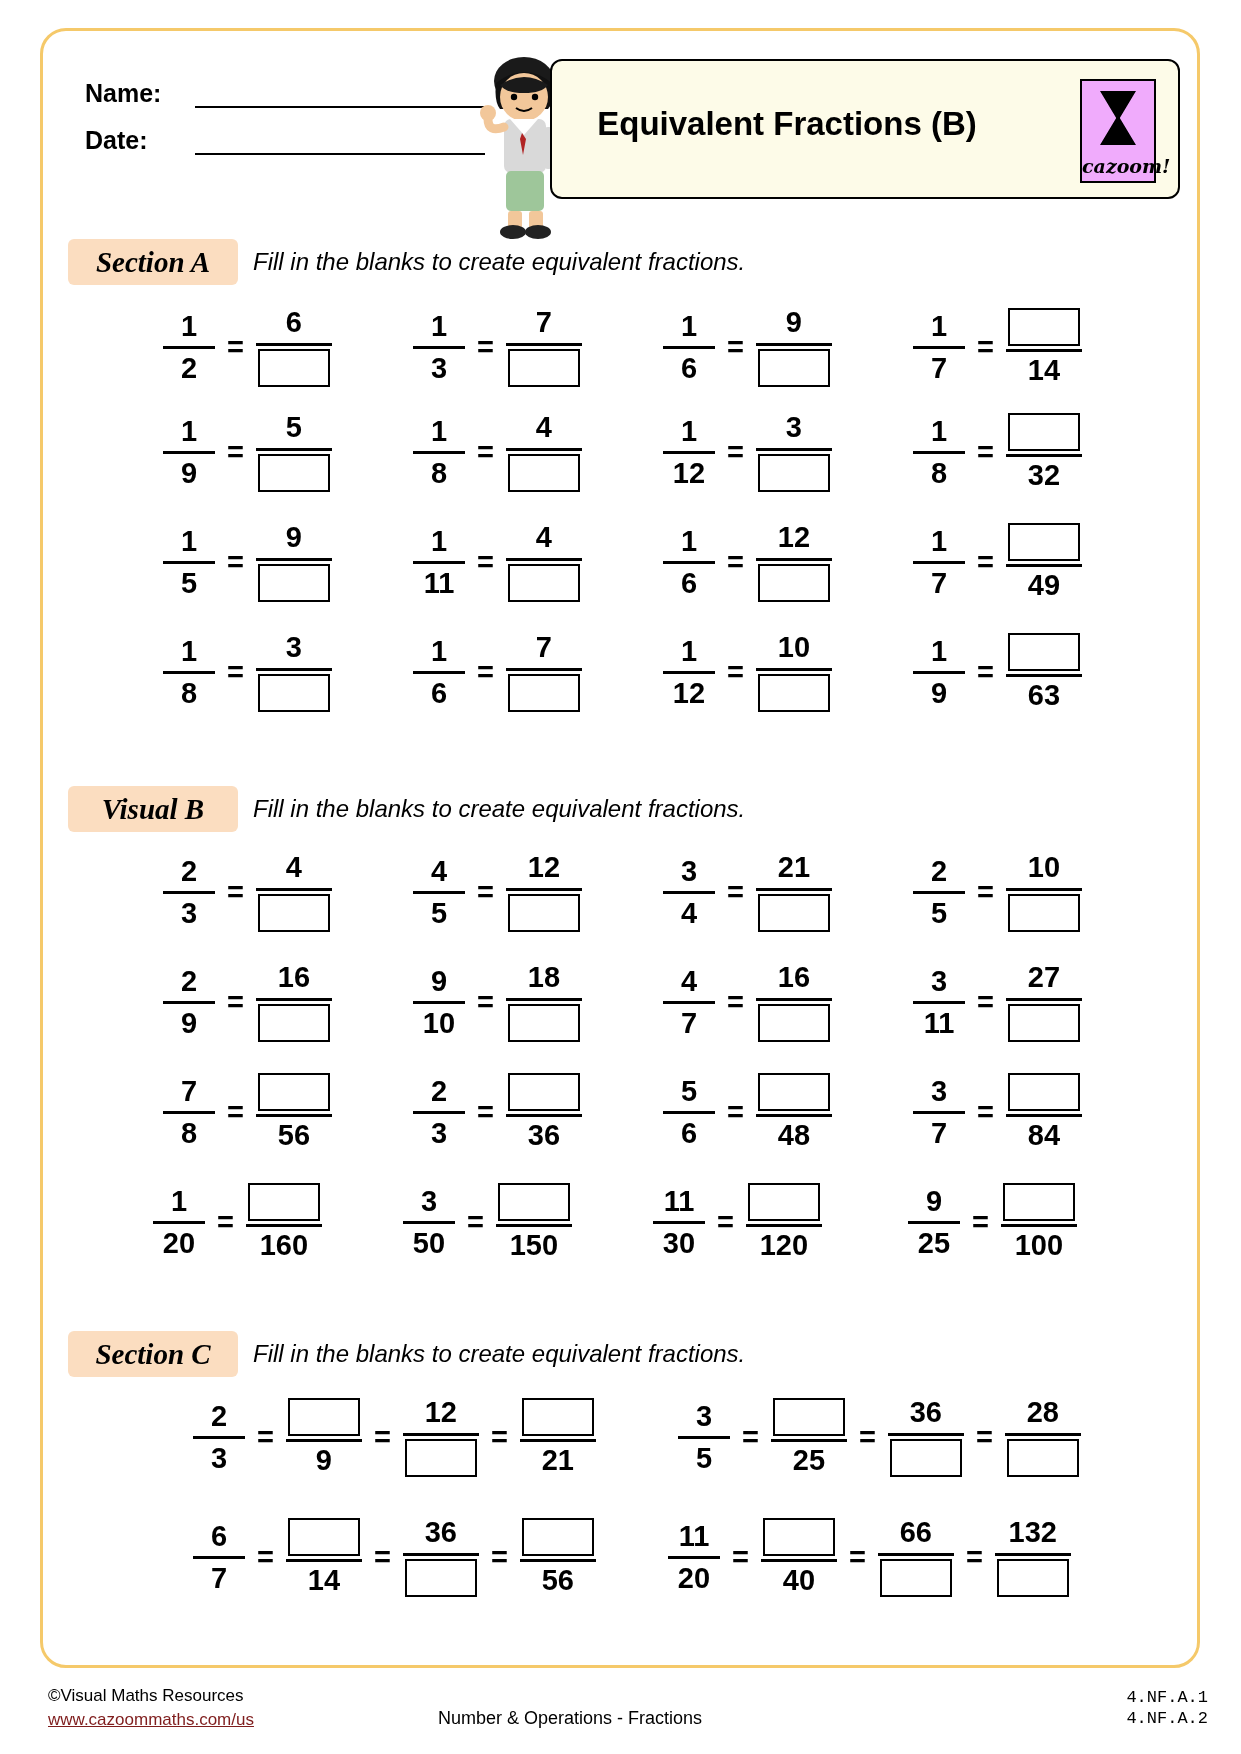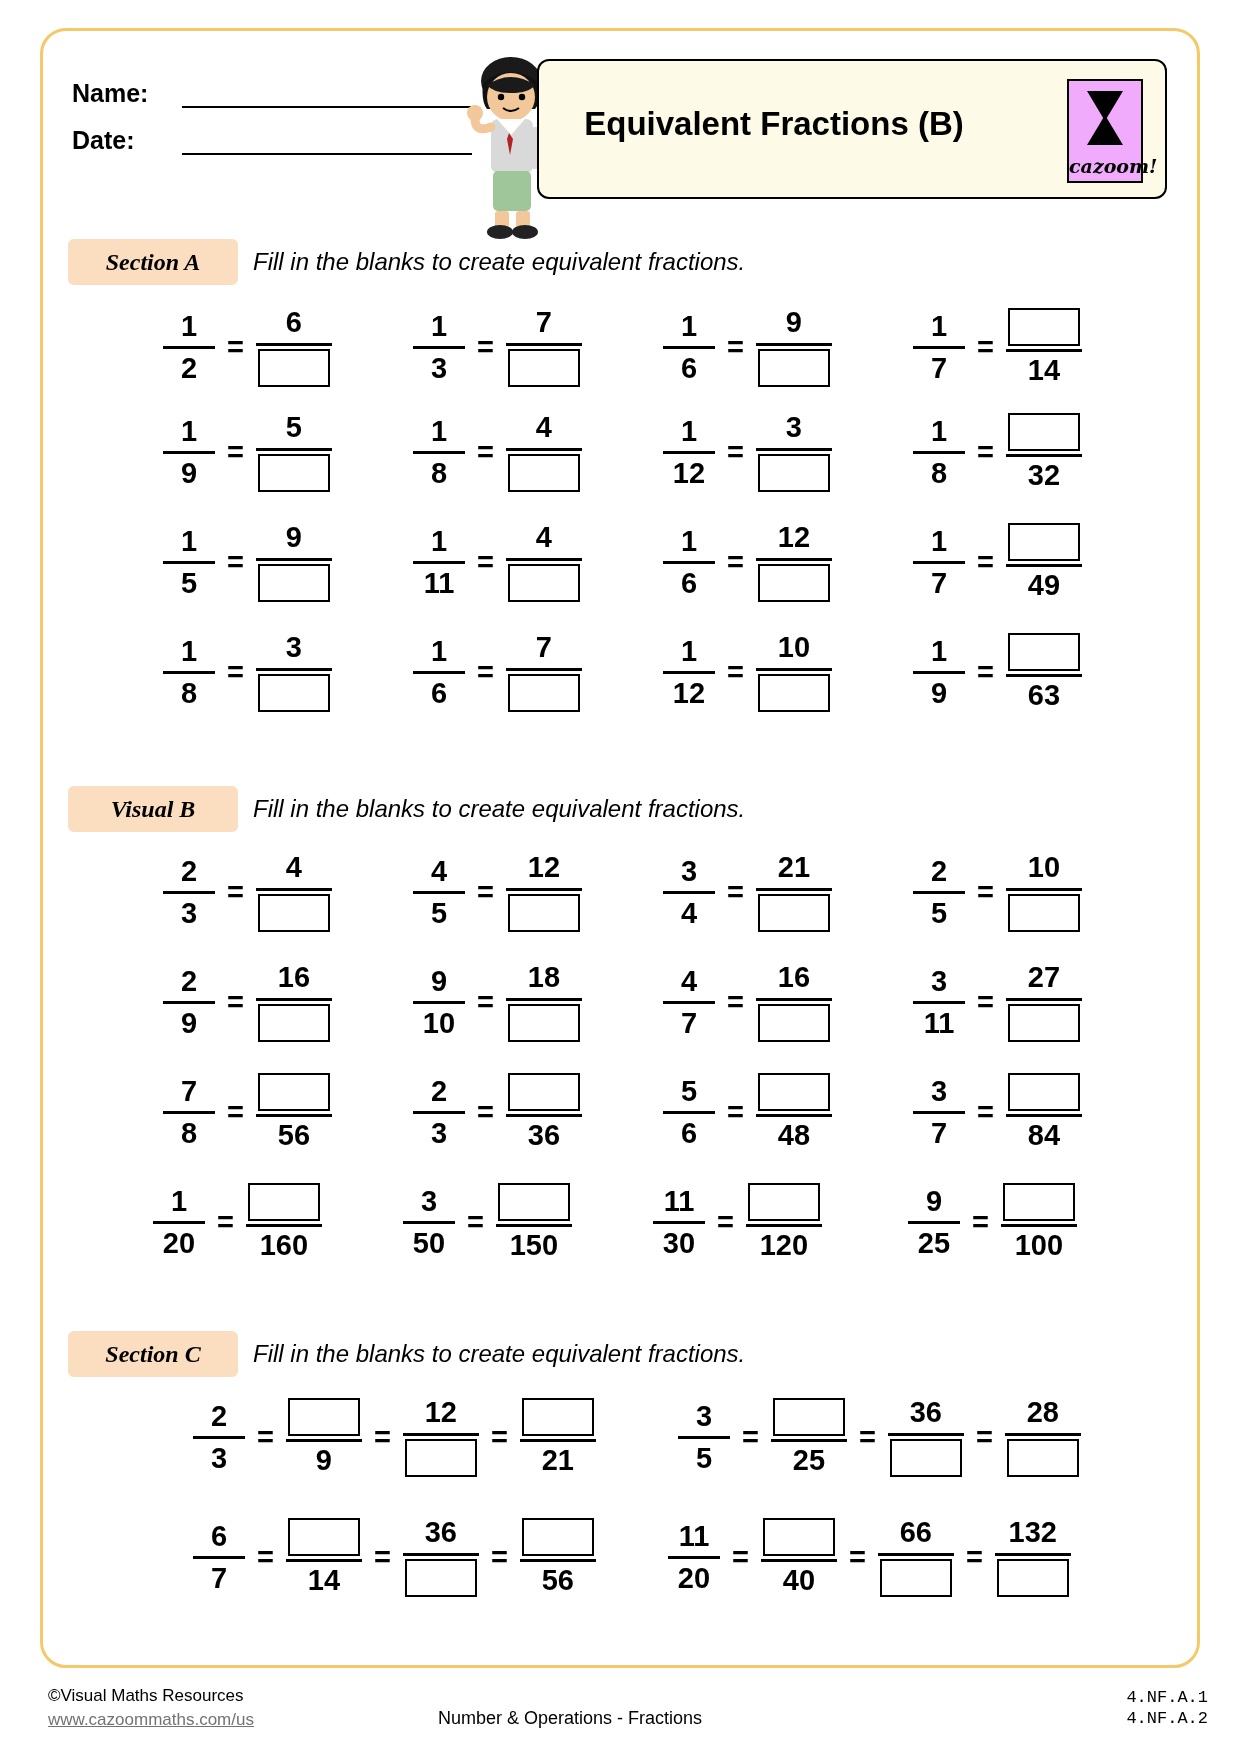--- a/index.html
+++ b/index.html
@@ -22,21 +22,21 @@
     height: 1640px;
     border: 3px solid #f5c96a;
     border-radius: 26px;
     background: #ffffff;
     box-sizing: border-box;
   }
 
   
   .header {
     position: absolute;
-    left: 4px; top: 0;
+    left: 17px; top: 0;
     width: 100%;
     height: 200px;
   }
   .namedate {
     position: absolute;
     left: 25px;
     top: 48px;
     width: 400px;
   }
   .nd-row {
@@ -130,21 +130,21 @@
     width: 170px;
     height: 46px;
     background: #fbddc0;
     border-radius: 6px;
     display: flex;
     align-items: center;
     justify-content: center;
     font-family: "Liberation Serif", serif;
     font-weight: bold;
     font-style: italic;
-    font-size: 24px;
+    font-size: 29px;
     color: #000;
   }
   .section-instr {
     position: absolute;
     left: 210px;
     top: 9px;
     font-family: Liberation Sans, sans-serif;
     font-style: italic;
     font-size: 24px;
     color: #000;
@@ -220,21 +220,21 @@
   .footer {
     position: absolute;
     left: 48px;
     top: 1686px;
     width: 1160px;
     height: 64px;
     font-size: 17px;
     color: #000;
   }
   .f-left { position: absolute; left: 0; top: 0; }
-  .f-left a { color: #737373; text-decoration: underline; display: block; margin-top: 4px; text-align: right; }
+  .f-left a { color: #7f1d1d; text-decoration: underline; display: block; margin-top: 4px; text-align: right; }
   .f-center { position: absolute; left: 390px; top: 22px; font-size: 18px; }
   .f-right { position: absolute; right: 0; top: 0; text-align: right; }
   .f-right div { margin-top: 2px; font-family: Liberation Mono, monospace; }
 </style>
 </head>
 <body>
 
 <div class="page">
 
   <div class="header">

